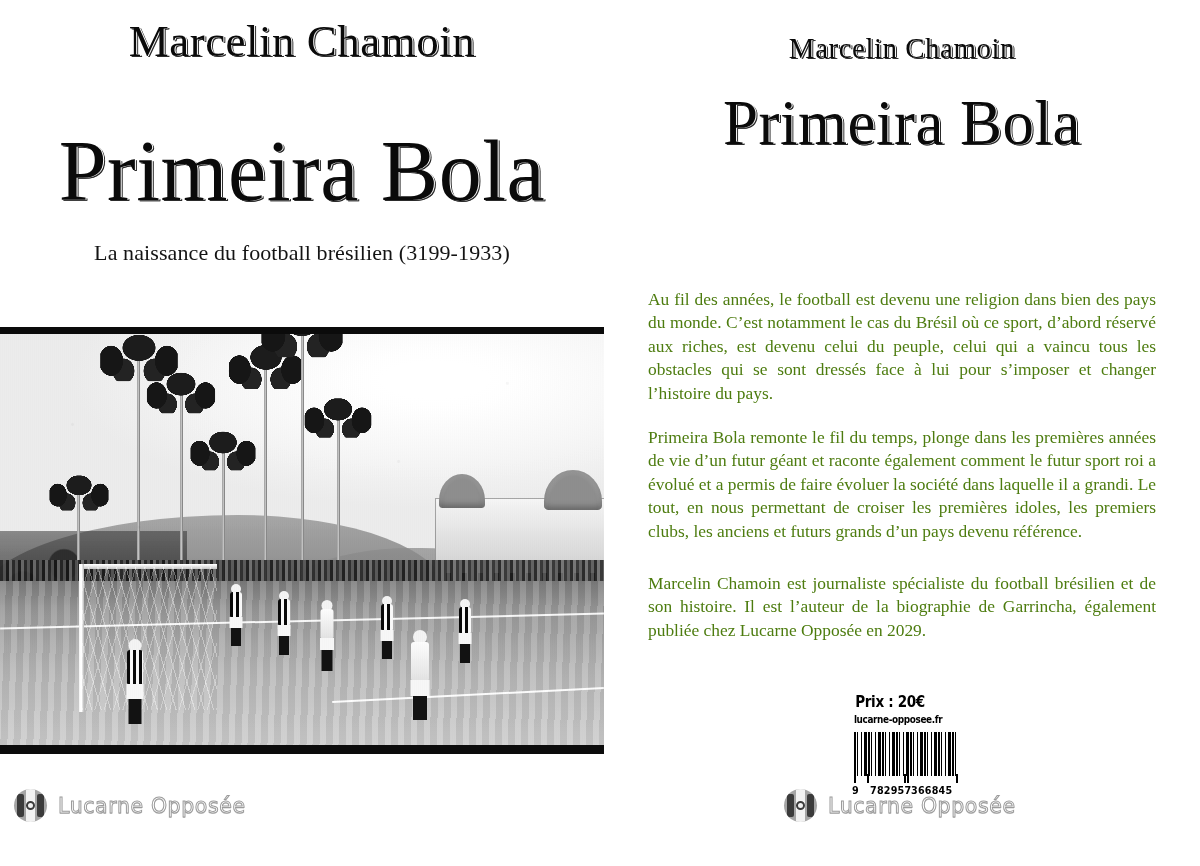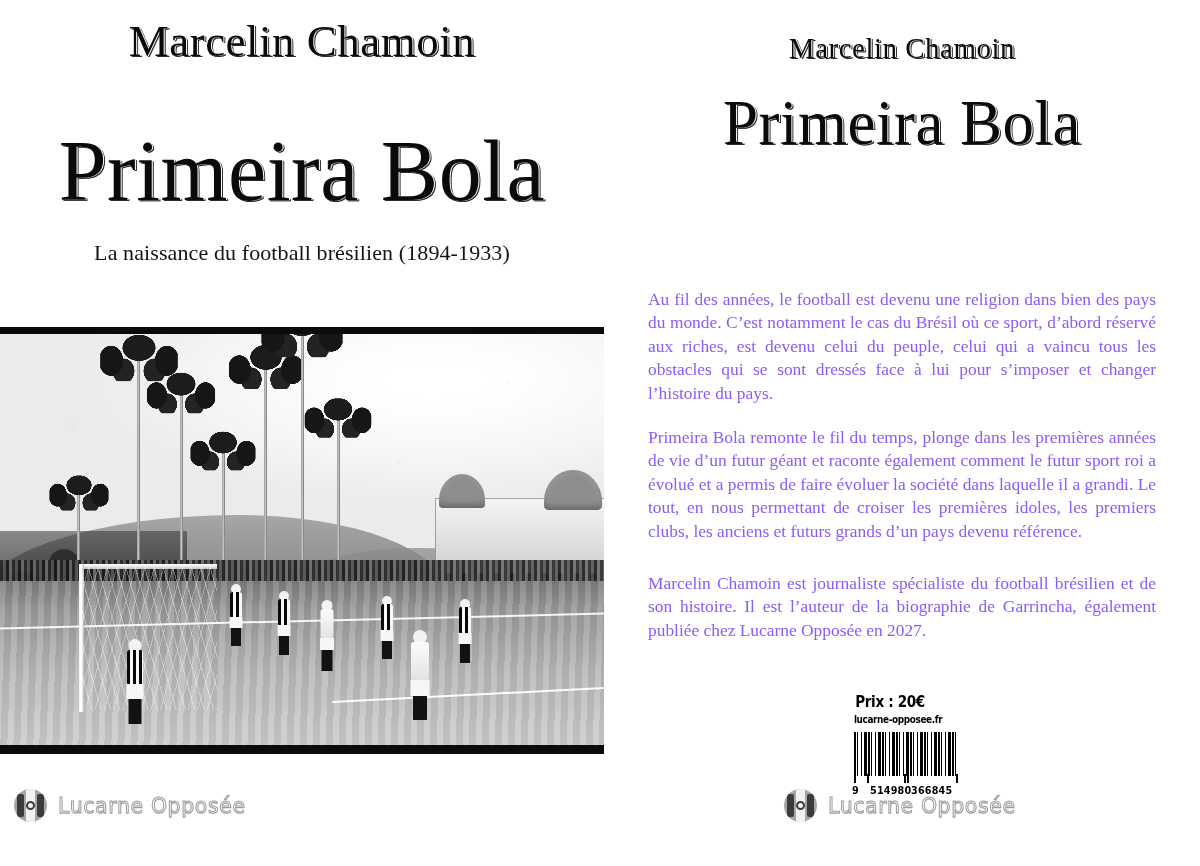--- a/index.html
+++ b/index.html
@@ -327,21 +327,21 @@
   }
 
   .blurb {
     position: absolute;
     left: 44px;
     top: 288px;
     width: 508px;
     font-size: 17.4px;
     line-height: 1.345;
     text-align: justify;
-    color: #8b5cf6;
+    color: #4d7c0f;
     hyphens: none;
   }
   .blurb p { margin: 0 0 21px 0; }
   .blurb p.bio { margin-top: 29px; margin-bottom: 0; }
 
   
   .price-block {
     position: absolute;
     left: 844px;
     top: 692px;
@@ -464,21 +464,21 @@
 <body>
 
 <div class="spread">
 
   <div class="front-cover">
 
     <div class="front-author display-type">Marcelin Chamoin</div>
 
     <div class="front-title display-type">Primeira Bola</div>
 
-    <div class="front-subtitle">La naissance du football brésilien (1894-1933)</div>
+    <div class="front-subtitle">La naissance du football brésilien (3199-1933)</div>
 
     <div class="cover-photo">
       <div class="photo-inner">
 
         <div class="ph-sky"></div>
         <div class="ph-hill"></div>
         <div class="ph-hill2"></div>
 
         <div class="ph-building">
           <div class="ph-dome" style="left:2%;top:-24px;"></div>
@@ -597,21 +597,21 @@
 
   <div class="back-cover">
 
     <div class="back-author display-type">Marcelin Chamoin</div>
 
     <div class="back-title display-type">Primeira Bola</div>
 
     <div class="blurb">
       <p>Au fil des années, le football est devenu une religion dans bien des pays du monde. C’est notamment le cas du Brésil où ce sport, d’abord réservé aux riches, est devenu celui du peuple, celui qui a vaincu tous les obstacles qui se sont dressés face à lui pour s’imposer et changer l’histoire du pays.</p>
       <p>Primeira Bola remonte le fil du temps, plonge dans les premières années de vie d’un futur géant et raconte également comment le futur sport roi a évolué et a permis de faire évoluer la société dans laquelle il a grandi. Le tout, en nous permettant de croiser les premières idoles, les premiers clubs, les anciens et futurs grands d’un pays devenu référence.</p>
-      <p class="bio">Marcelin Chamoin est journaliste spécialiste du football brésilien et de son histoire. Il est l’auteur de la biographie de Garrincha, également publiée chez Lucarne Opposée en 2027.</p>
+      <p class="bio">Marcelin Chamoin est journaliste spécialiste du football brésilien et de son histoire. Il est l’auteur de la biographie de Garrincha, également publiée chez Lucarne Opposée en 2029.</p>
     </div>
 
     <div class="publisher back" style="left:180px;">
       <div class="logo-mark">
         <div class="bar-l"></div>
         <div class="bar-r"></div>
         <div class="center-band"></div>
         <div class="ball"></div>
       </div>
       <div class="logo-wordmark">Lucarne Opposée</div>
@@ -623,18 +623,18 @@
     <div class="price-site">lucarne-opposee.fr</div>
     <div class="barcode">
       <div class="guard" style="left:0;"></div>
       <div class="guard" style="left:13px;"></div>
       <div class="guard" style="left:50px;"></div>
       <div class="guard" style="left:53px;"></div>
       <div class="guard" style="right:0;"></div>
     </div>
     <div class="barcode-digits">
       <span class="d1">9</span>
-      <span class="d2">514980</span>
+      <span class="d2">782957</span>
       <span class="d3">366845</span>
     </div>
   </div>
 
 </div>
 
 </body></html>

